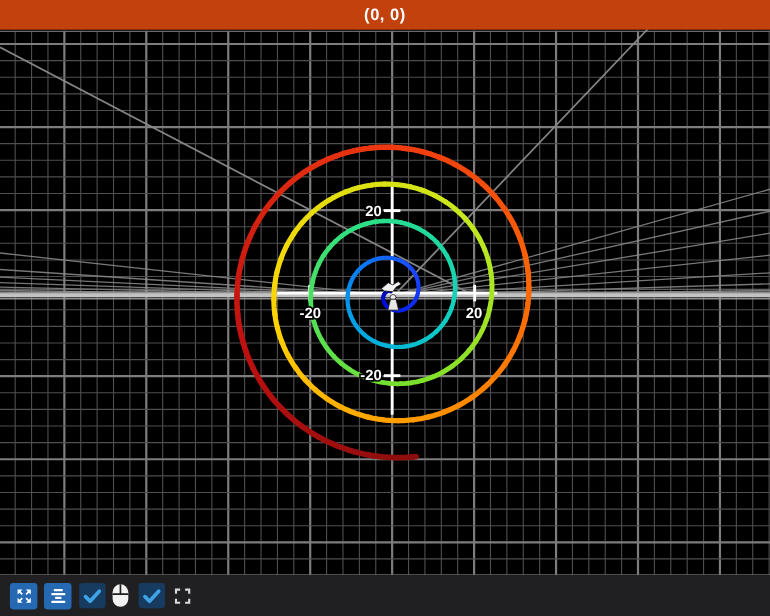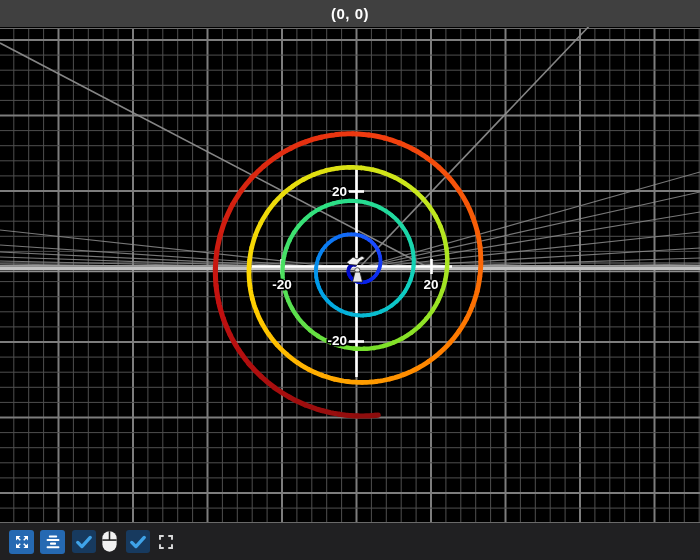--- a/index.html
+++ b/index.html
@@ -1,19 +1,19 @@
 <!DOCTYPE html>
 <html style="--accent: #2569b2; --cbbg: #173a5f; --check: #3fa3e8;"><head>
 <meta charset="utf-8">
 <style>
   html,body{margin:0;padding:0;background:#000;}
   .app{position:relative;width:700px;height:560px;overflow:hidden;background:#000;
        font-family:"Liberation Sans",sans-serif;}
   #plot-svg{position:absolute;left:0;top:0;z-index:1;}
-  .titlebar{position:absolute;left:0;top:0;width:700px;height:27px;background:#404040;
+  .titlebar{position:absolute;left:0;top:0;width:700px;height:27px;background:#c2410c;
             z-index:2;display:flex;align-items:center;justify-content:center;}
   .titlebar span{color:#fff;font-size:15px;font-weight:bold;letter-spacing:.5px;}
   .toolbar{position:absolute;left:0;top:523px;width:700px;height:37px;background:#202022;
            z-index:2;display:flex;align-items:center;padding-left:9px;box-sizing:border-box;}
   .tbtn{width:25px;height:24px;border:none;border-radius:3px;background:var(--accent,#2569b2);
         display:flex;align-items:center;justify-content:center;padding:0;cursor:pointer;}
   .tcheck{width:24px;height:23px;border-radius:3px;background:var(--cbbg,#173a5f);
           display:flex;align-items:center;justify-content:center;cursor:pointer;}
   .tplain{width:23px;height:24px;border:none;background:transparent;display:flex;
           align-items:center;justify-content:center;padding:0;cursor:pointer;}

